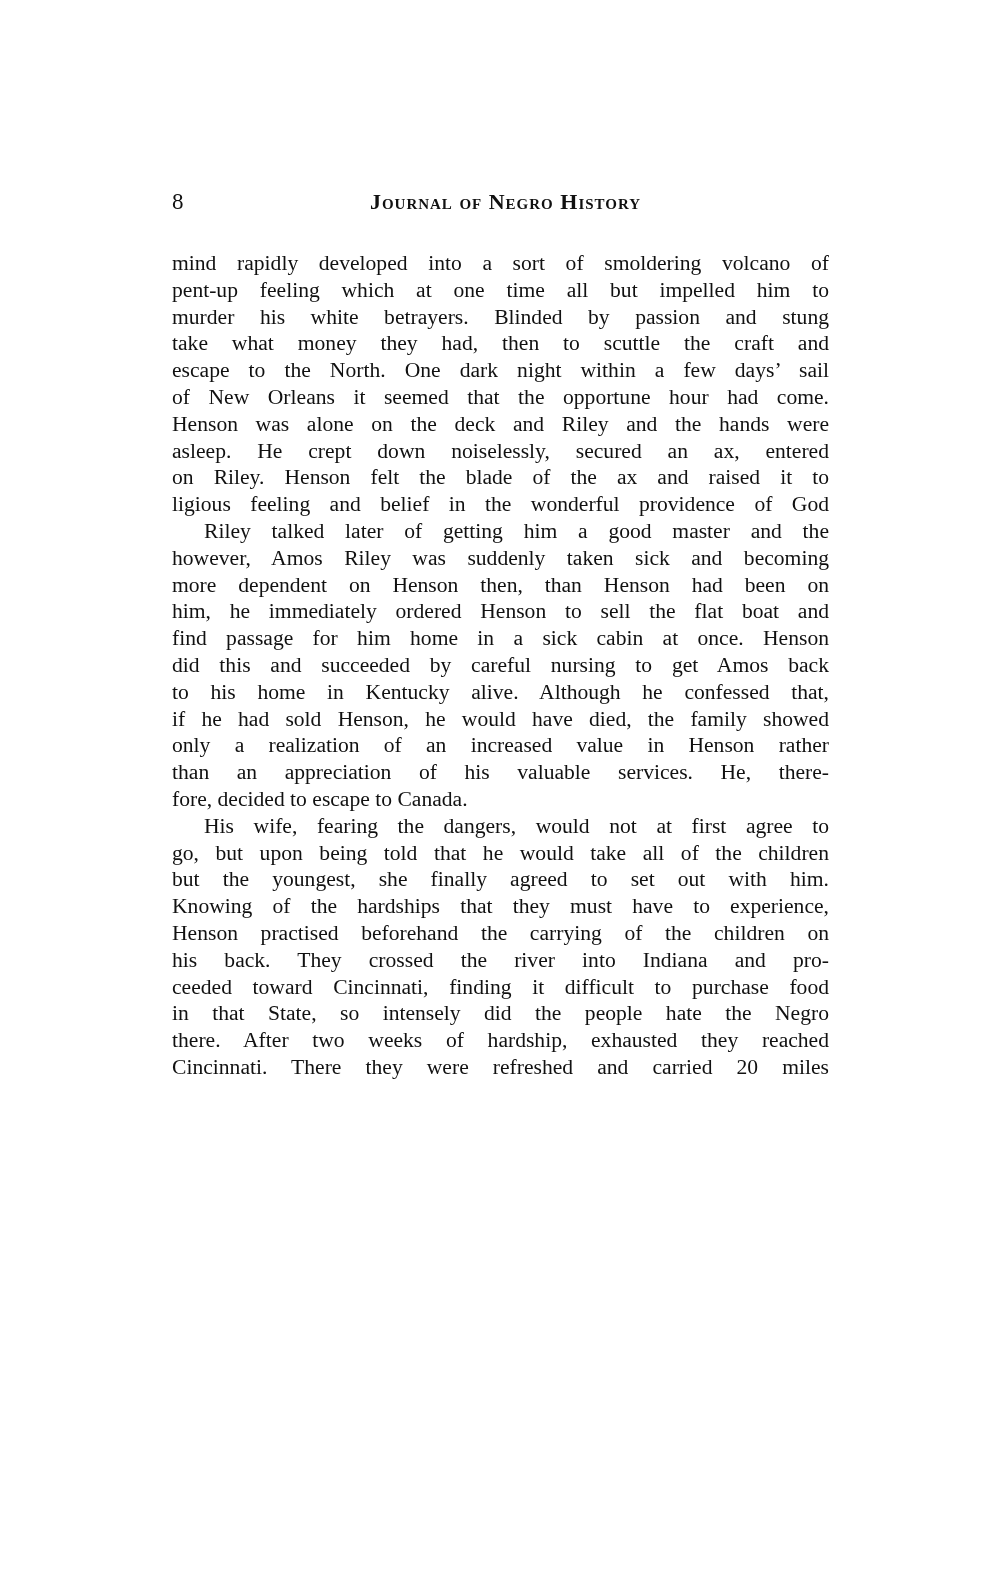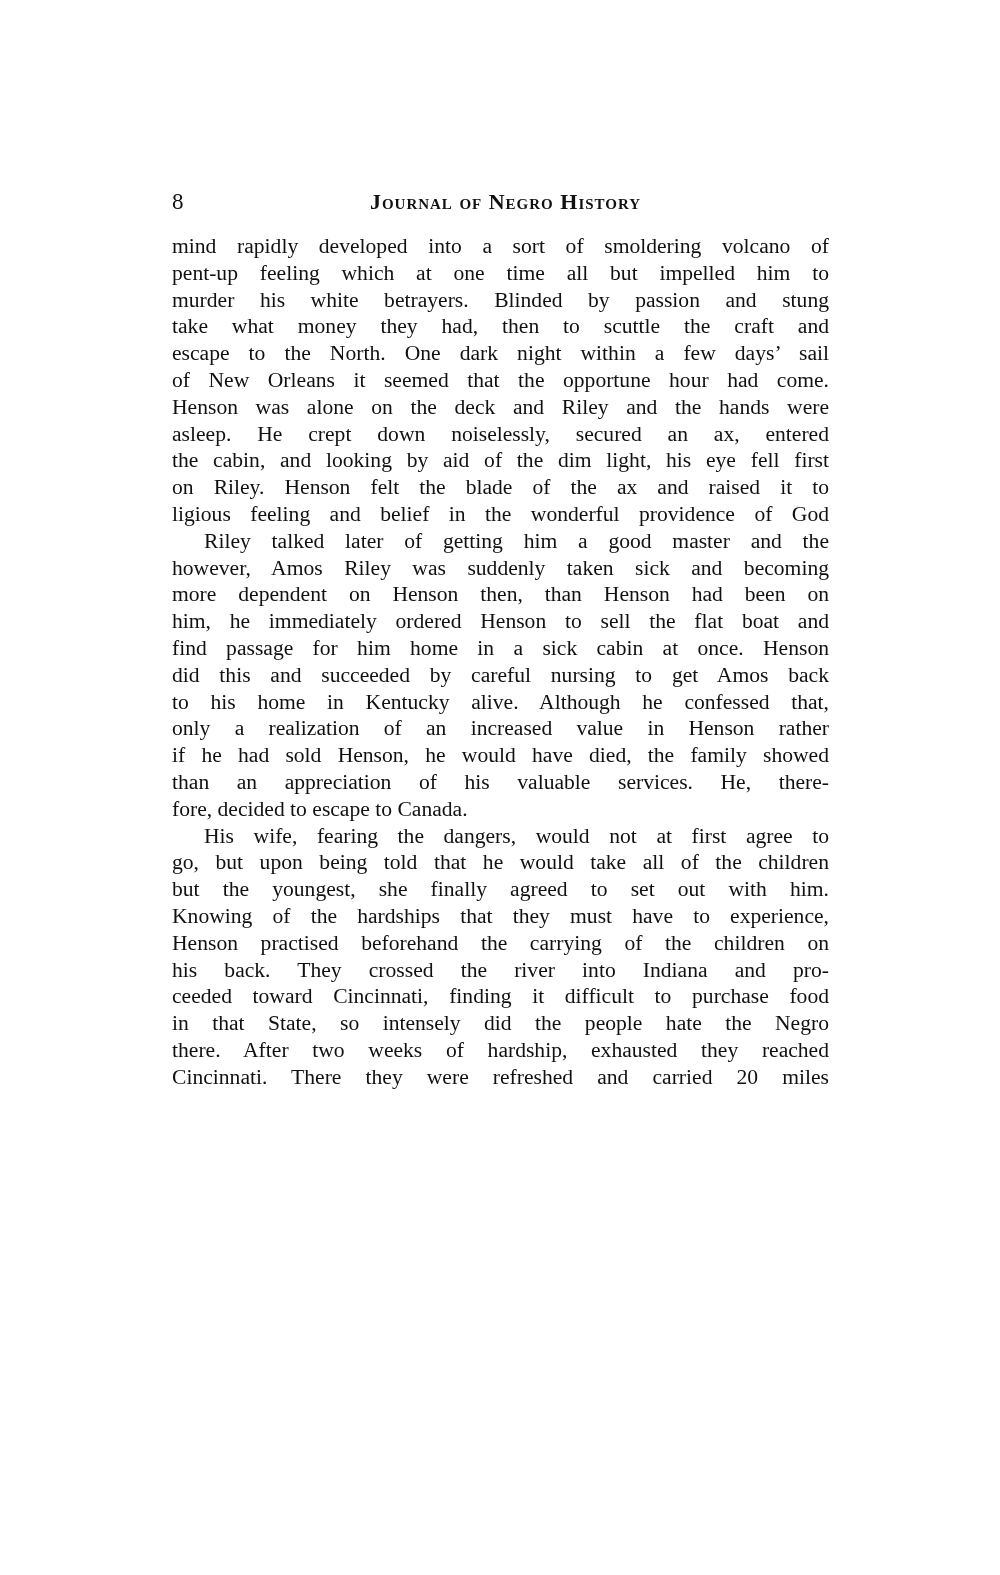--- a/index.html
+++ b/index.html
@@ -40,21 +40,21 @@
     right: 0;
     text-align: center;
     font-family: "Liberation Serif", serif;
     font-variant: small-caps;
     font-size: 22px;
     letter-spacing: 1px;
     padding-left: 10px;
     font-weight: bold;
   }
   .body-text {
-    margin-top: 15px;
+    margin-top: 32px;
     font-family: "Liberation Serif", serif;
     font-size: 21.6px;
     line-height: 26.8px;
     text-align: justify;
   }
   .line {
     display: block;
     text-align: justify;
     text-align-last: justify;
     white-space: nowrap;
@@ -80,35 +80,34 @@
 
     <div>
       <span class="line">mind rapidly developed into a sort of smoldering volcano of</span>
       <span class="line">pent-up feeling which at one time all but impelled him to</span>
       <span class="line">murder his white betrayers. Blinded by passion and stung</span>
       <span class="line">take what money they had, then to scuttle the craft and</span>
       <span class="line">escape to the North. One dark night within a few days’ sail</span>
       <span class="line">of New Orleans it seemed that the opportune hour had come.</span>
       <span class="line">Henson was alone on the deck and Riley and the hands were</span>
       <span class="line">asleep. He crept down noiselessly, secured an ax, entered</span>
-      <span class="line">the cabin, and looking by aid of the dim light, his eye fell first</span>
       <span class="line">on Riley. Henson felt the blade of the ax and raised it to</span>
       <span class="line">ligious feeling and belief in the wonderful providence of God</span>
     </div>
 
     <div>
       <span class="line indent">Riley talked later of getting him a good master and the</span>
       <span class="line">however, Amos Riley was suddenly taken sick and becoming</span>
       <span class="line">more dependent on Henson then, than Henson had been on</span>
       <span class="line">him, he immediately ordered Henson to sell the flat boat and</span>
       <span class="line">find passage for him home in a sick cabin at once. Henson</span>
       <span class="line">did this and succeeded by careful nursing to get Amos back</span>
       <span class="line">to his home in Kentucky alive. Although he confessed that,</span>
+      <span class="line">if he had sold Henson, he would have died, the family showed</span>
       <span class="line">only a realization of an increased value in Henson rather</span>
-      <span class="line">if he had sold Henson, he would have died, the family showed</span>
       <span class="line">than an appreciation of his valuable services. He, there-</span>
       <span class="line last">fore, decided to escape to Canada.</span>
     </div>
 
     <div>
       <span class="line indent">His wife, fearing the dangers, would not at first agree to</span>
       <span class="line">go, but upon being told that he would take all of the children</span>
       <span class="line">but the youngest, she finally agreed to set out with him.</span>
       <span class="line">Knowing of the hardships that they must have to experience,</span>
       <span class="line">Henson practised beforehand the carrying of the children on</span>

